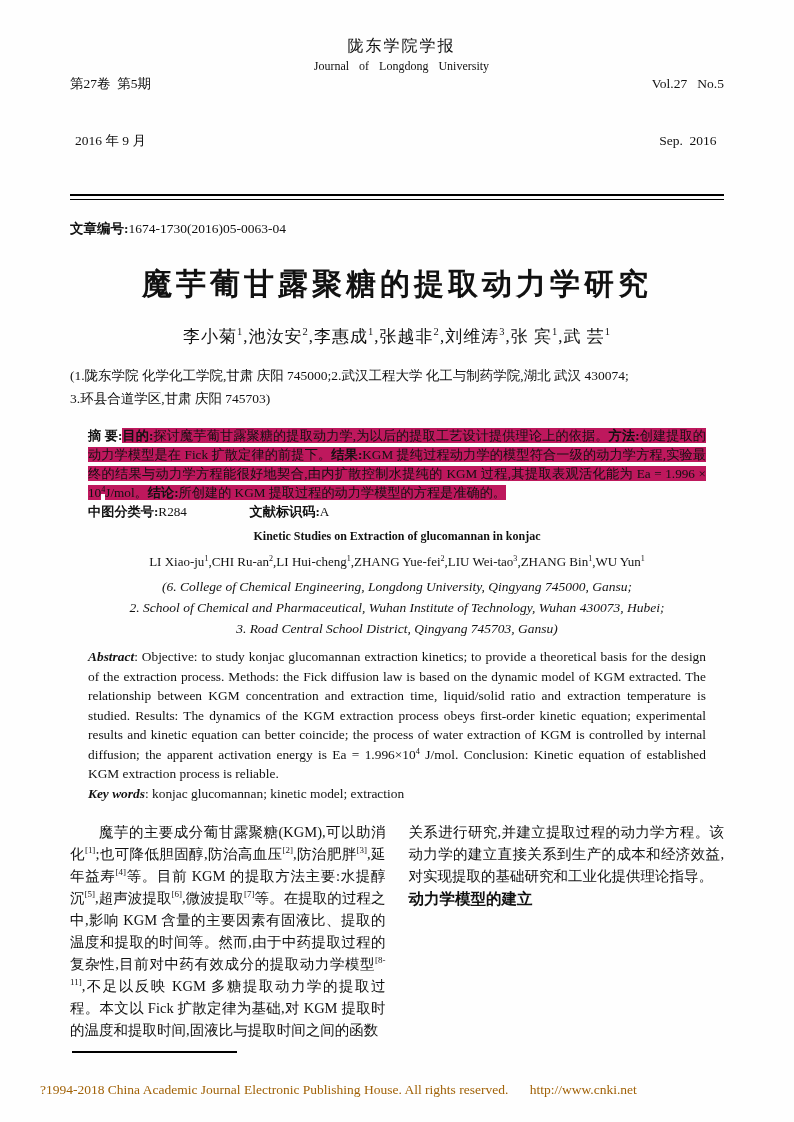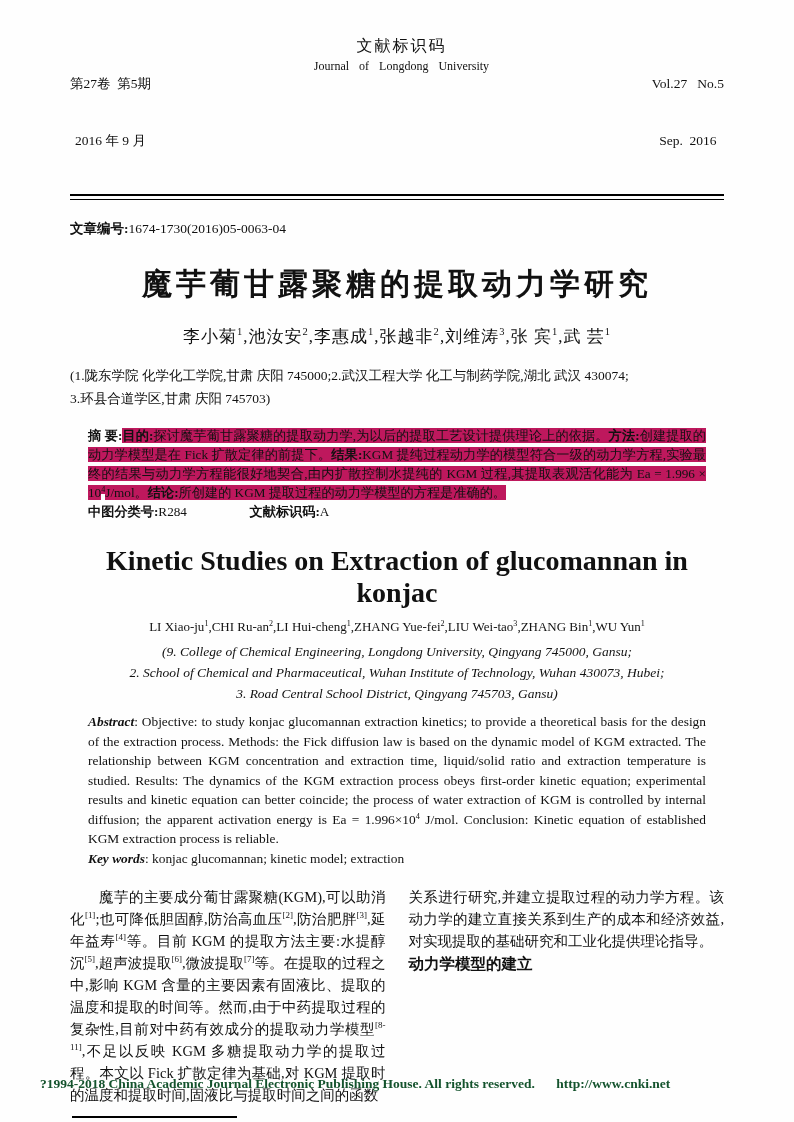--- a/index.html
+++ b/index.html
@@ -30,53 +30,53 @@
   .sup{vertical-align:super;font-size:0.62em;line-height:0;}
   .b{font-weight:bold;}
   .bi{font-weight:bold;font-style:italic;}
   .hl{background:#be185d;}
   
   .abstract-cn{margin:16px 18px 0 18px;font-size:13.2px;line-height:19px;text-align:justify;}
   .kw-line{margin:0 18px;font-size:13.2px;line-height:19px;}
   .clc-line{margin:0 18px;font-size:13.2px;line-height:19px;}
   .clc-gap{display:inline-block;width:56px;}
   
-  .title-en{margin-top:24px;text-align:center;font-size:28px;font-weight:bold;}
+  .title-en{margin-top:8px;text-align:center;font-size:12px;font-weight:bold;}
   .authors-en{margin-top:10px;text-align:center;font-size:13px;}
   .affils-en{margin-top:6px;text-align:center;font-style:italic;font-size:13.5px;line-height:21px;}
   .abstract-en{margin:8px 18px 0 18px;font-size:13.4px;line-height:19.5px;text-align:justify;}
   .keywords-en{margin:0 18px;font-size:13.4px;line-height:19.5px;}
   
   .body-cols{display:flex;gap:23px;margin-top:18px;}
   .col{flex:1;font-size:14.5px;line-height:22px;text-align:justify;}
   .col p{margin:0;}
   .indent{text-indent:2em;}
   .sec-heading{font-weight:bold;font-size:15.5px;line-height:24px;}
   
   .fn-rule{width:165px;border-top:2.5px solid #000;margin:10px 0 8px 2px;}
   
   .cnki-footer{
-    position:absolute;left:40px;bottom:30px;
-    color:#14532d;font-weight:bold;font-size:13.5px;
+    position:absolute;left:40px;bottom:24px;
+    color:#a16207;font-weight:normal;font-size:13.5px;
     font-family:"Liberation Serif","DejaVu Serif",serif;
   }
   .cnki-footer .url{margin-left:18px;}
 </style>
 </head>
 <body>
 
 <div class="page">
 
   <div class="jheader">
     <div class="left">
       <div>第27卷  第5期</div>
       <div>2016 年 9 月</div>
     </div>
     <div class="center">
-      <div class="jname-cn">文献标识码</div>
+      <div class="jname-cn">陇东学院学报</div>
       <div class="jname-en">Journal of Longdong University</div>
     </div>
     <div class="right">
       <div>Vol.27   No.5</div>
       <div>Sep.  2016</div>
     </div>
   </div>
   <div class="double-rule"></div>
 
   <div class="article-id"><span class="b">文章编号:</span><span>1674-1730(2016)05-0063-04</span></div>
@@ -91,21 +91,21 @@
   <div class="abstract-cn"><span class="b">摘  要:</span><span class="b hl">目的:</span><span class="hl">探讨魔芋葡甘露聚糖的提取动力学,为以后的提取工艺设计提供理论上的依据。</span><span class="b hl">方法:</span><span class="hl">创建提取的动力学模型是在 Fick 扩散定律的前提下。</span><span class="b hl">结果:</span><span class="hl">KGM 提纯过程动力学的模型符合一级的动力学方程,实验最终的结果与动力学方程能很好地契合,由内扩散控制水提纯的 KGM 过程,其提取表观活化能为 Ea = 1.996 × 10</span><span class="sup hl">4</span><span class="hl">J/mol。</span><span class="b hl">结论:</span><span class="hl">所创建的 KGM 提取过程的动力学模型的方程是准确的。</span></div>
   <div class="clc-line">
     <span><span class="b">中图分类号:</span><span>R284</span></span>
     <span class="clc-gap"></span>
     <span><span class="b">文献标识码:</span><span>A</span></span>
   </div>
 
   <div class="title-en">Kinetic Studies on Extraction of glucomannan in konjac</div>
   <div class="authors-en"><span>LI Xiao-ju</span><span class="sup">1</span><span>,CHI Ru-an</span><span class="sup">2</span><span>,LI Hui-cheng</span><span class="sup">1</span><span>,ZHANG Yue-fei</span><span class="sup">2</span><span>,LIU Wei-tao</span><span class="sup">3</span><span>,ZHANG Bin</span><span class="sup">1</span><span>,WU Yun</span><span class="sup">1</span></div>
   <div class="affils-en">
-    <div>(9. College of Chemical Engineering, Longdong University, Qingyang 745000, Gansu;</div>
+    <div>(6. College of Chemical Engineering, Longdong University, Qingyang 745000, Gansu;</div>
     <div>2. School of Chemical and Pharmaceutical, Wuhan Institute of Technology, Wuhan 430073, Hubei;</div>
     <div>3. Road Central School District, Qingyang 745703, Gansu)</div>
   </div>
   <div class="abstract-en"><span class="bi">Abstract</span><span>: Objective: to study konjac glucomannan extraction kinetics; to provide a theoretical basis for the design of the extraction process. Methods: the Fick diffusion law is based on the dynamic model of KGM extracted. The relationship between KGM concentration and extraction time, liquid/solid ratio and extraction temperature is studied. Results: The dynamics of the KGM extraction process obeys first-order kinetic equation; experimental results and kinetic equation can better coincide; the process of water extraction of KGM is controlled by internal diffusion; the apparent activation energy is Ea = 1.996×10</span><span class="sup">4</span><span> J/mol. Conclusion: Kinetic equation of established KGM extraction process is reliable.</span></div>
   <div class="keywords-en"><span class="bi">Key words</span><span>: konjac glucomannan; kinetic model; extraction</span></div>
 
   <div class="body-cols">
     <div class="col">
       <p class="indent"><span>魔芋的主要成分葡甘露聚糖(KGM),可以助消化</span><span class="sup">[1]</span><span>;也可降低胆固醇,防治高血压</span><span class="sup">[2]</span><span>,防治肥胖</span><span class="sup">[3]</span><span>,延年益寿</span><span class="sup">[4]</span><span>等。目前 KGM 的提取方法主要:水提醇沉</span><span class="sup">[5]</span><span>,超声波提取</span><span class="sup">[6]</span><span>,微波提取</span><span class="sup">[7]</span><span>等。在提取的过程之中,影响 KGM 含量的主要因素有固液比、提取的温度和提取的时间等。然而,由于中药提取过程的复杂性,目前对中药有效成分的提取动力学模型</span><span class="sup">[8-11]</span><span>,不足以反映 KGM 多糖提取动力学的提取过程。本文以 Fick 扩散定律为基础,对 KGM 提取时的温度和提取时间,固液比与提取时间之间的函数</span></p>
     </div>

